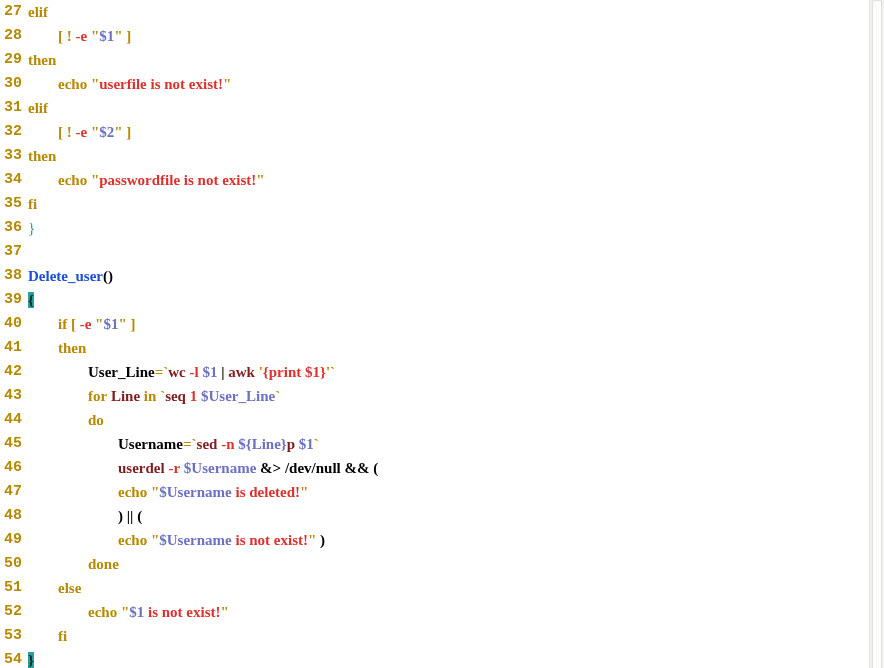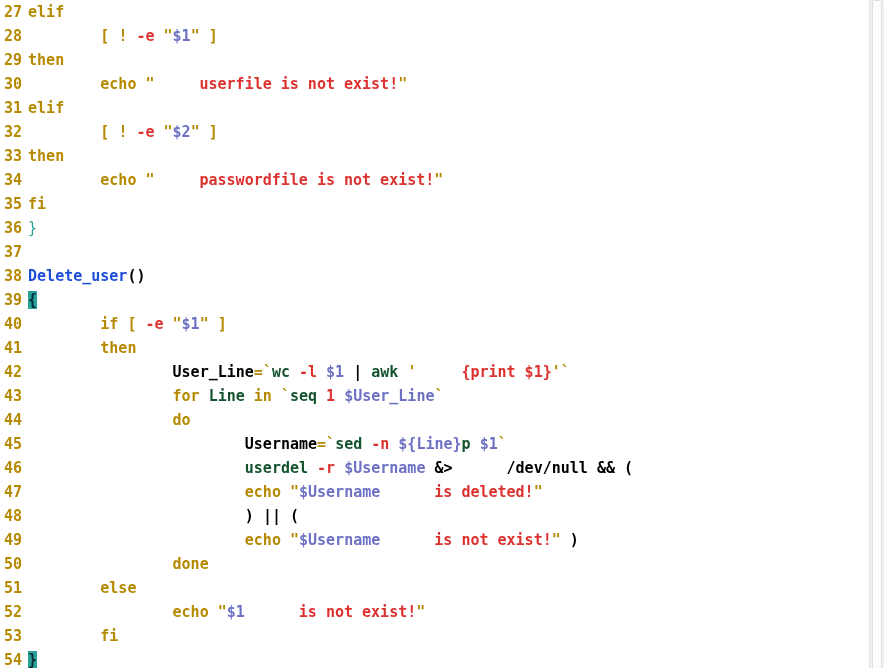--- a/index.html
+++ b/index.html
@@ -22,36 +22,36 @@
   .gutter {
     text-align: right;
     color: #b58900;
     font-weight: bold;
     user-select: none;
     padding-right: 6px;
   }
   .code {
     flex: 1;
   }
-  .ln { height: 24px; }
-  .cl { height: 24px; }
+  .ln { height: 24px; font-family: Liberation Mono, monospace; }
+  .cl { height: 24px; font-family: Liberation Serif, serif; }
   .kw   { color: #b58900; font-weight: bold; } 
   .fn   { color: #1d4ed8; font-weight: bold; } 
   .br   { color: #2aa198; } 
   .brhlv{ background:#2aa198; color:#002b36; font-weight:bold;} 
   .op-gold { color: #b58900; font-weight: bold; } 
   .dash { color: #dc322f; font-weight: bold; }    
-  .str  { color: #dc322f; font-weight: bold; margin-left: 45px; }    
+  .str  { color: #dc322f; font-weight: bold; }    
   .quote{ color: #b58900; font-weight: bold; }    
   .var  { color: #6c71c4; font-weight: bold; }    
   .num  { color: #dc322f; font-weight: bold; }    
   .id   { color: #000000; font-weight: bold; }    
-  .cmd  { color: #14532d; font-weight: bold; }    
+  .cmd  { color: #7f1d1d; font-weight: bold; }    
   .pipe { color: #000000; font-weight: bold; }    
-  .path { color: #000000; font-weight: bold; margin-left: 45px; }    
+  .path { color: #000000; font-weight: bold; }    
   .fnparen { color:#000000; font-weight:bold; }
   .backtick { color:#b58900; font-weight:bold; }
   .scrollbar {
     position:absolute;
     right:0; top:0;
     width:14px; height:668px;
     background:#f0f0ee;
     border-left:1px solid #e4e4e2;
   }
   .scrollbar .thumb{

